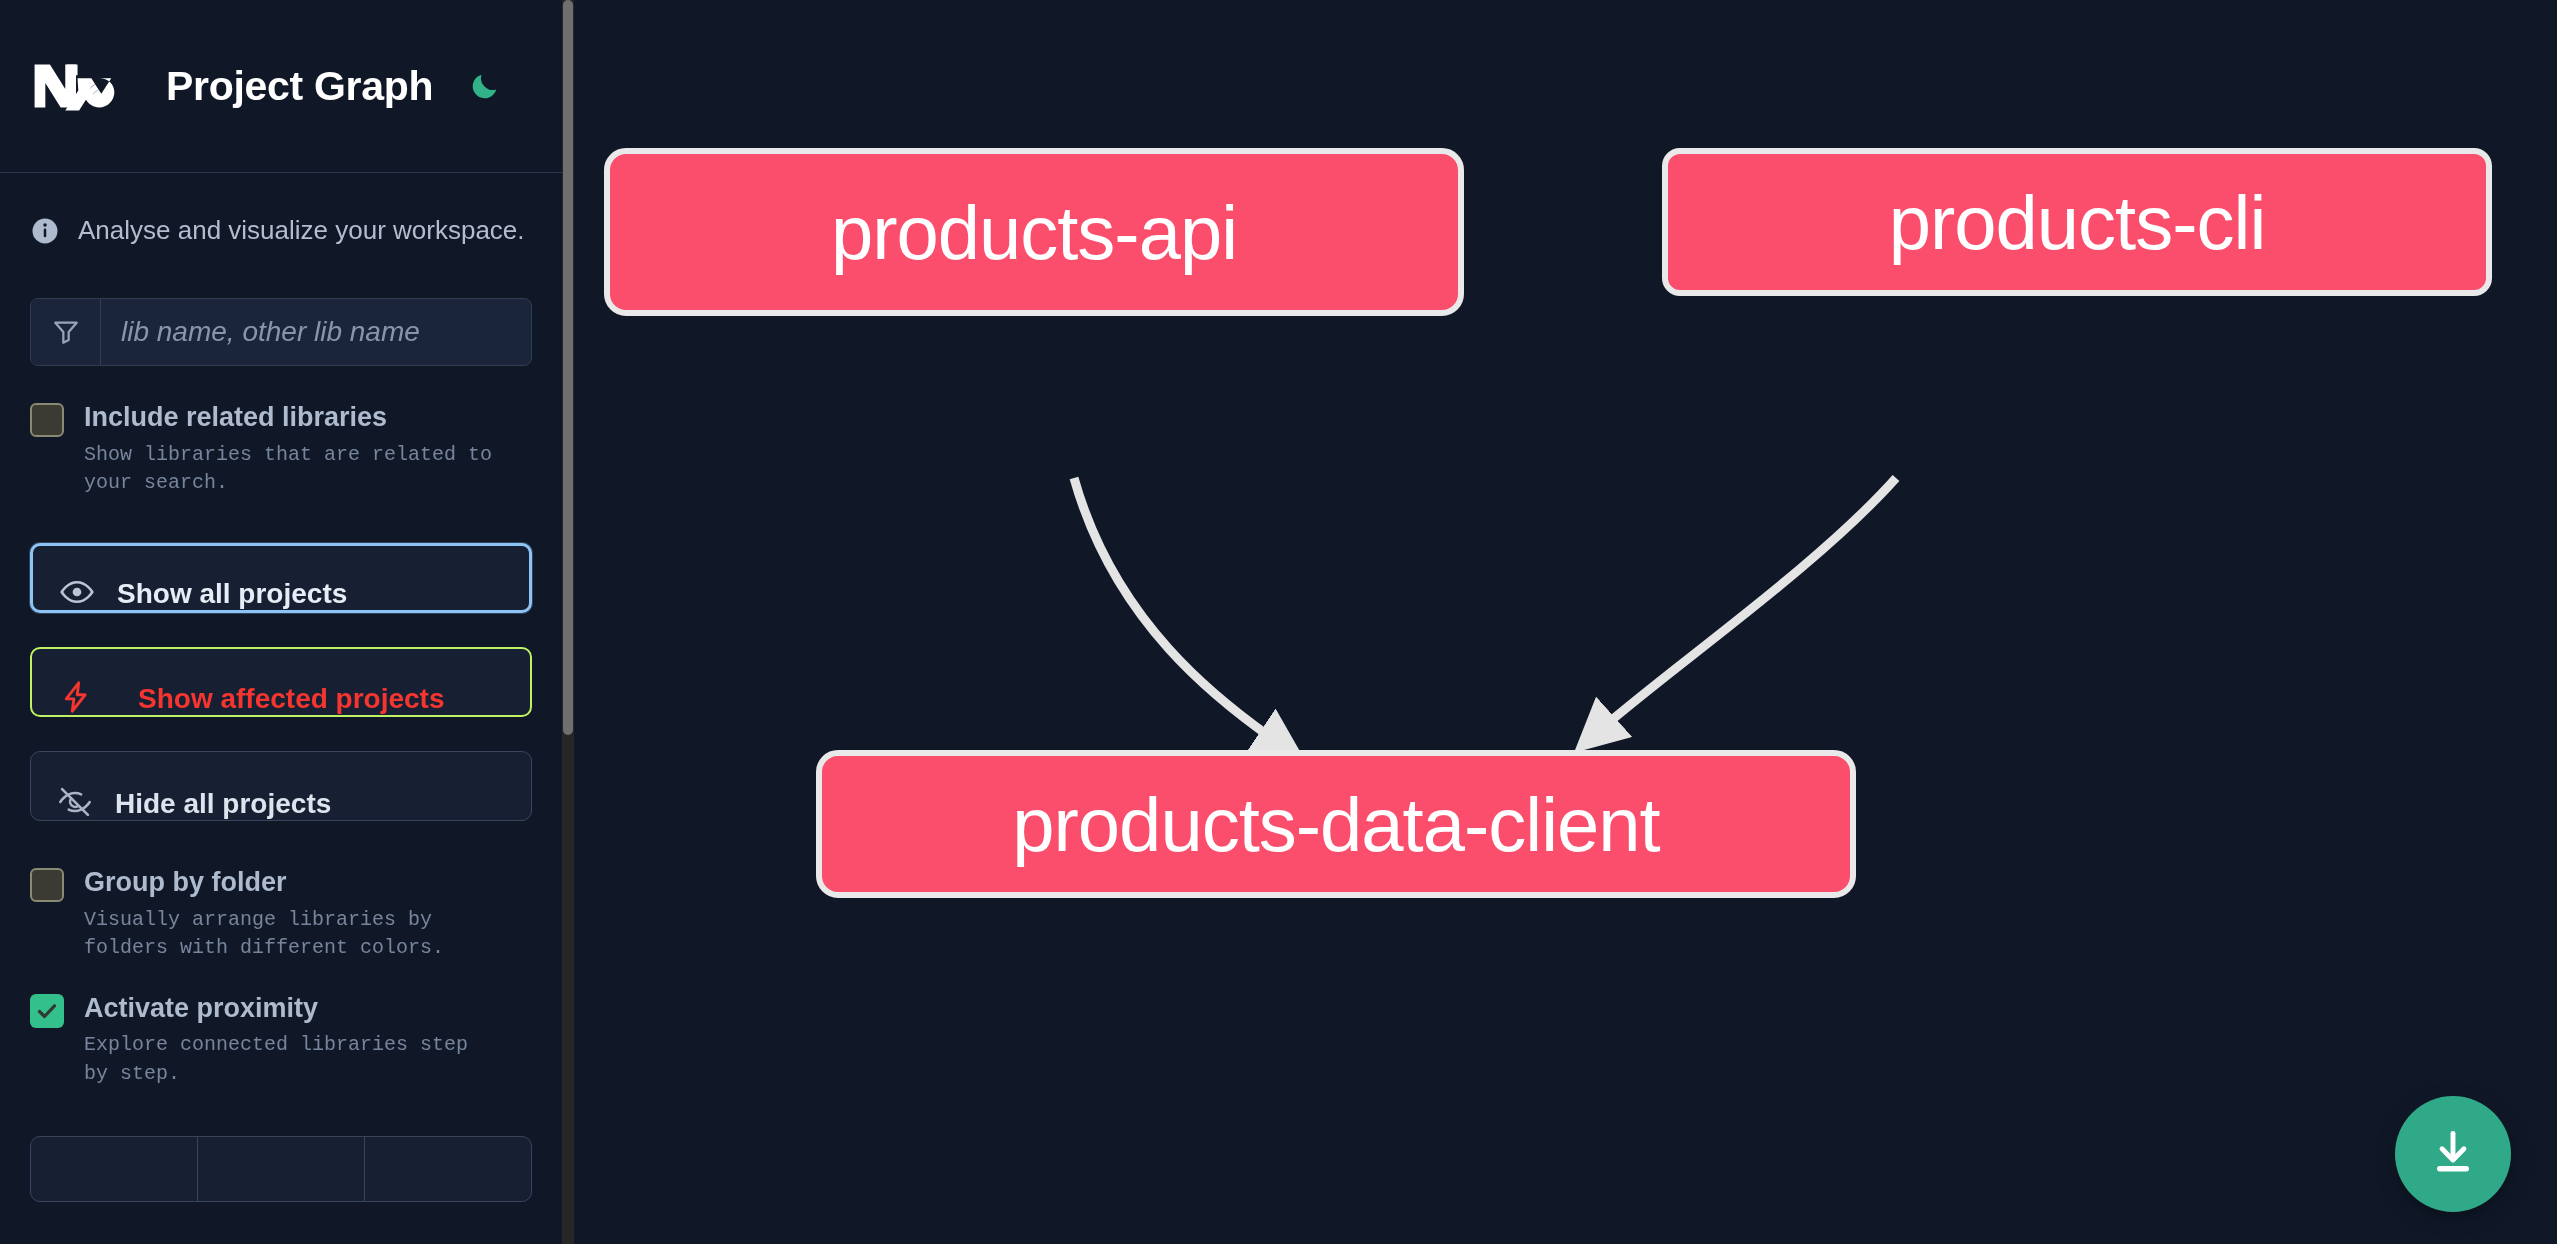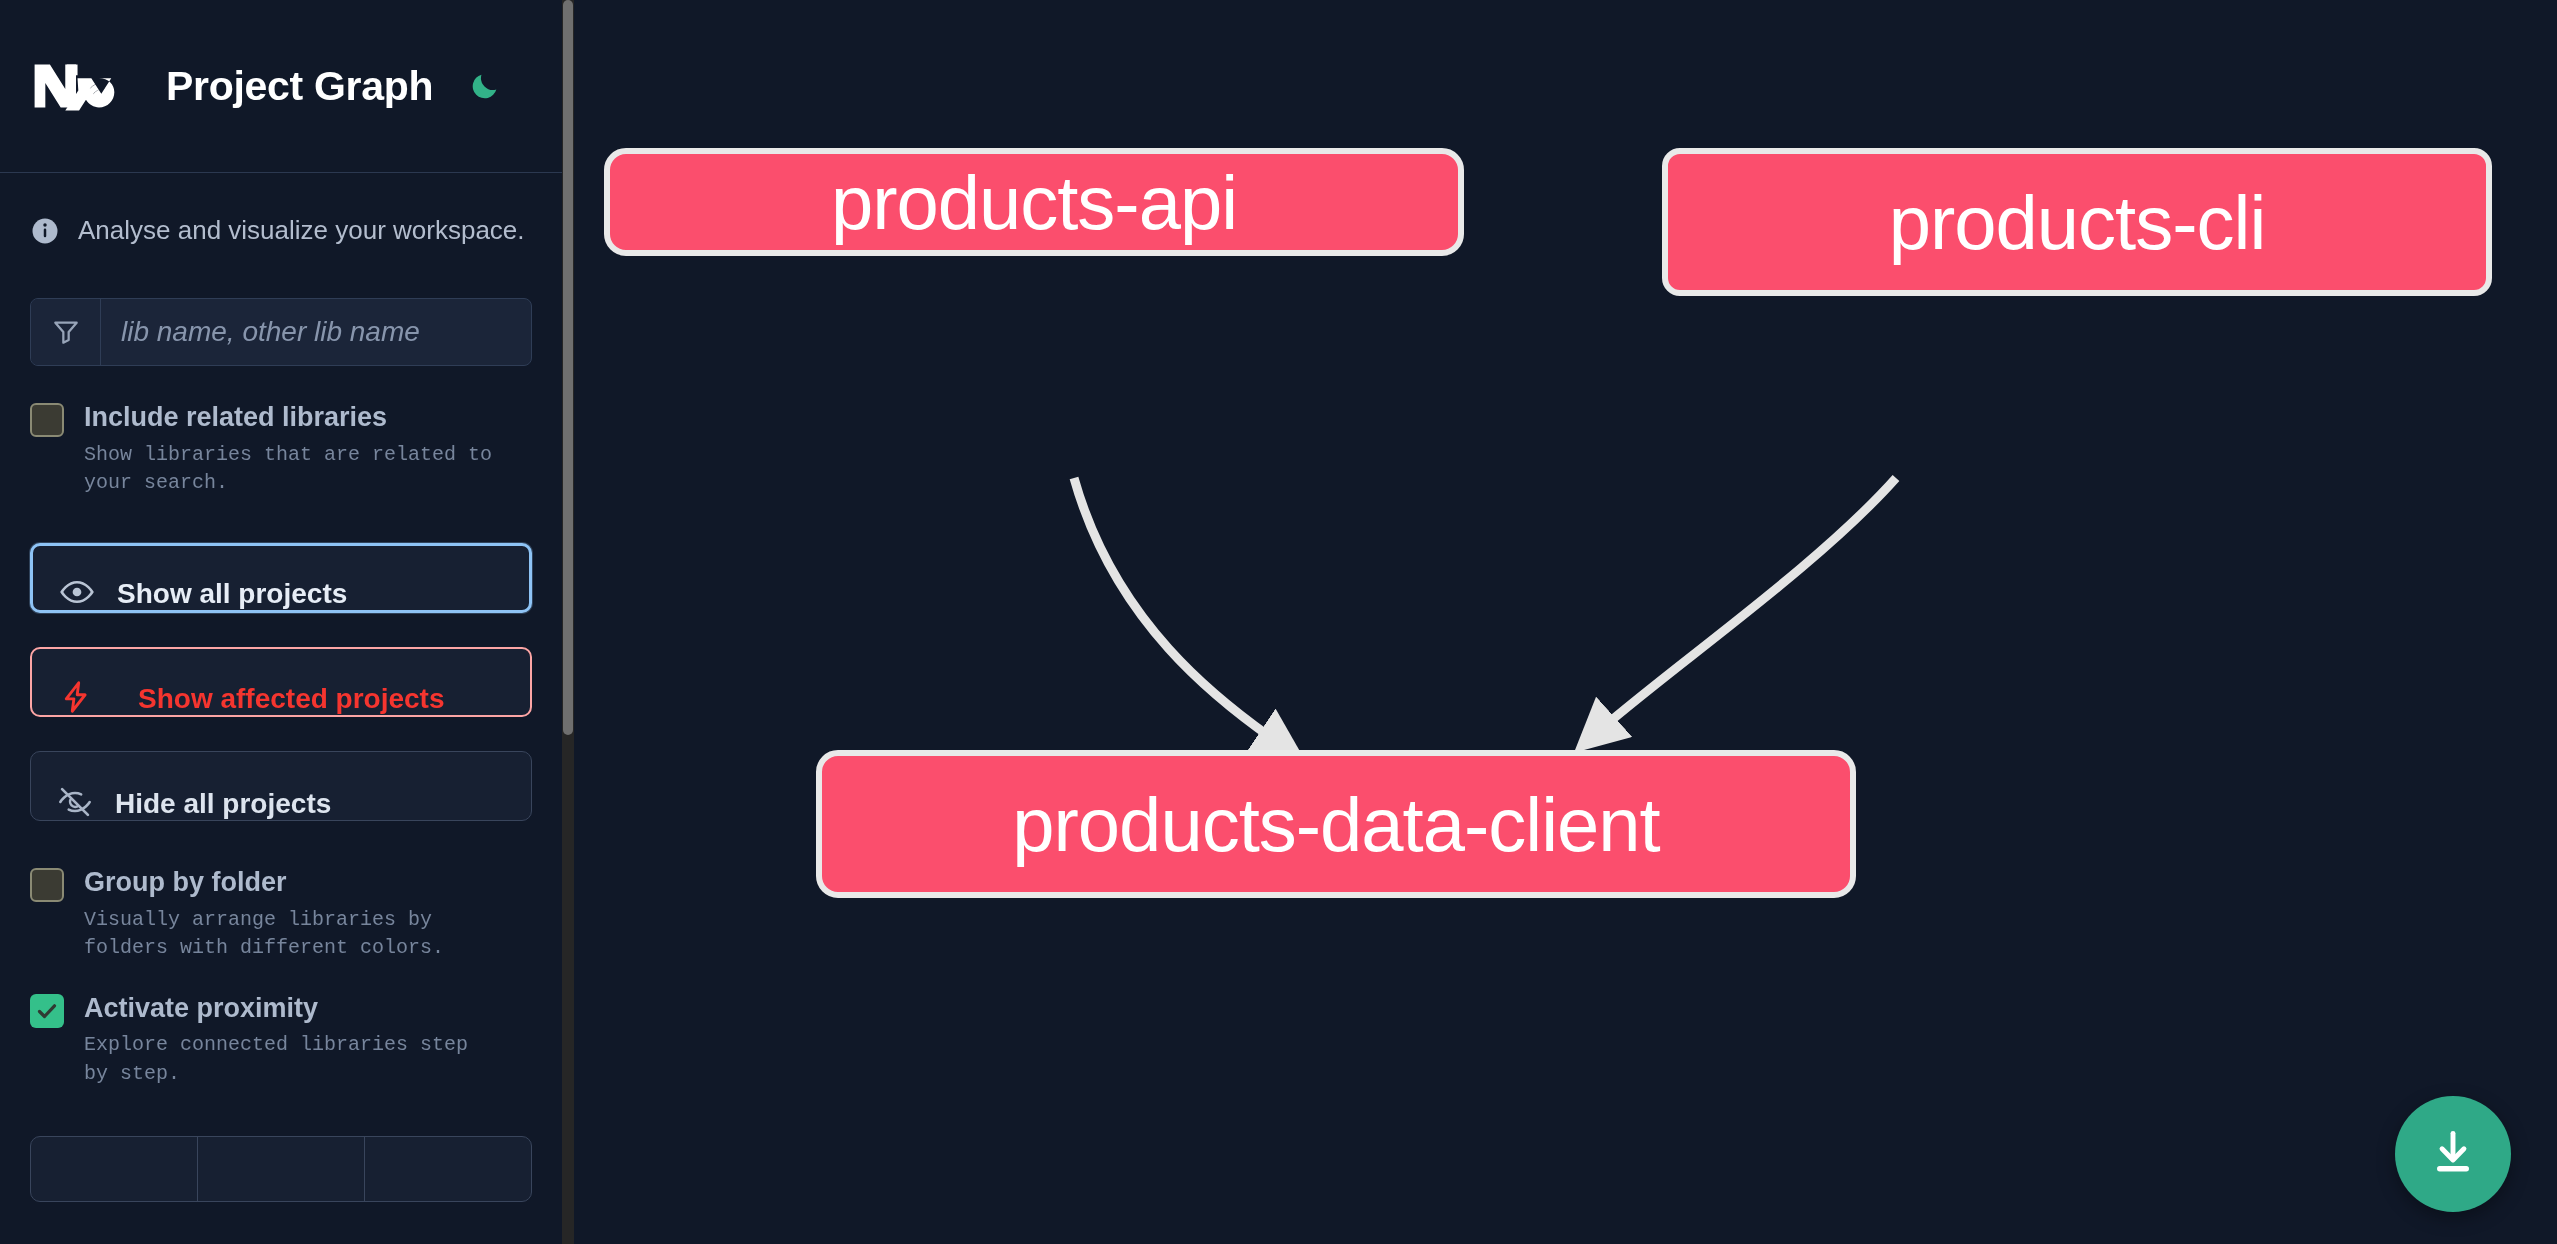--- a/index.html
+++ b/index.html
@@ -179,21 +179,21 @@
   .btn-label { white-space: nowrap; }
   .btn.show-all {
     margin-top: 46px;
     border: 3px solid #8EC3F5;
     color: #E7EDF6;
     box-shadow: 0 0 0 1px rgba(142,195,245,.25);
   }
   .btn.show-all .btn-label { color: #E7EDF6; }
   .btn.show-affected {
     margin-top: 34px;
-    border: 2px solid #fca5a5;
+    border: 2px solid #bef264;
     gap: 44px;
   }
   .btn.show-affected .btn-label { color: #F5352F; }
   .btn.hide-all {
     margin-top: 34px;
     border: 1px solid #39455C;
     color: #DDE4EE;
   }
   .btn.hide-all .btn-label { color: #DDE4EE; }
   .btn-icon { flex: 0 0 auto; display:flex; align-items:center; }
@@ -403,21 +403,21 @@
         <marker id="arrow" viewBox="0 0 10 10" refX="7" refY="5" markerWidth="6" markerHeight="6" orient="auto-start-reverse">
           <path d="M0,0 L10,5 L0,10 z" fill="#E4E4E4"></path>
         </marker>
       </defs>
 
       <path d="M 500 478 C 540 620 640 700 718 752" fill="none" stroke="#E4E4E4" stroke-width="9" marker-end="url(#arrow)"></path>
 
       <path d="M 1322 478 C 1240 570 1090 672 1012 742" fill="none" stroke="#E4E4E4" stroke-width="9" marker-end="url(#arrow)"></path>
     </svg>
 
-    <div class="gnode" style="left:30px; top:148px; width:860px; height:108px;">
+    <div class="gnode" style="left:30px; top:148px; width:860px; height:168px;">
       <span class="gnode-label">products-api</span>
     </div>
 
     <div class="gnode" style="left:1088px; top:148px; width:830px; height:148px; border-radius:18px;">
       <span class="gnode-label">products-cli</span>
     </div>
 
     <div class="gnode" style="left:242px; top:750px; width:1040px; height:148px;">
       <span class="gnode-label">products-data-client</span>
     </div>

